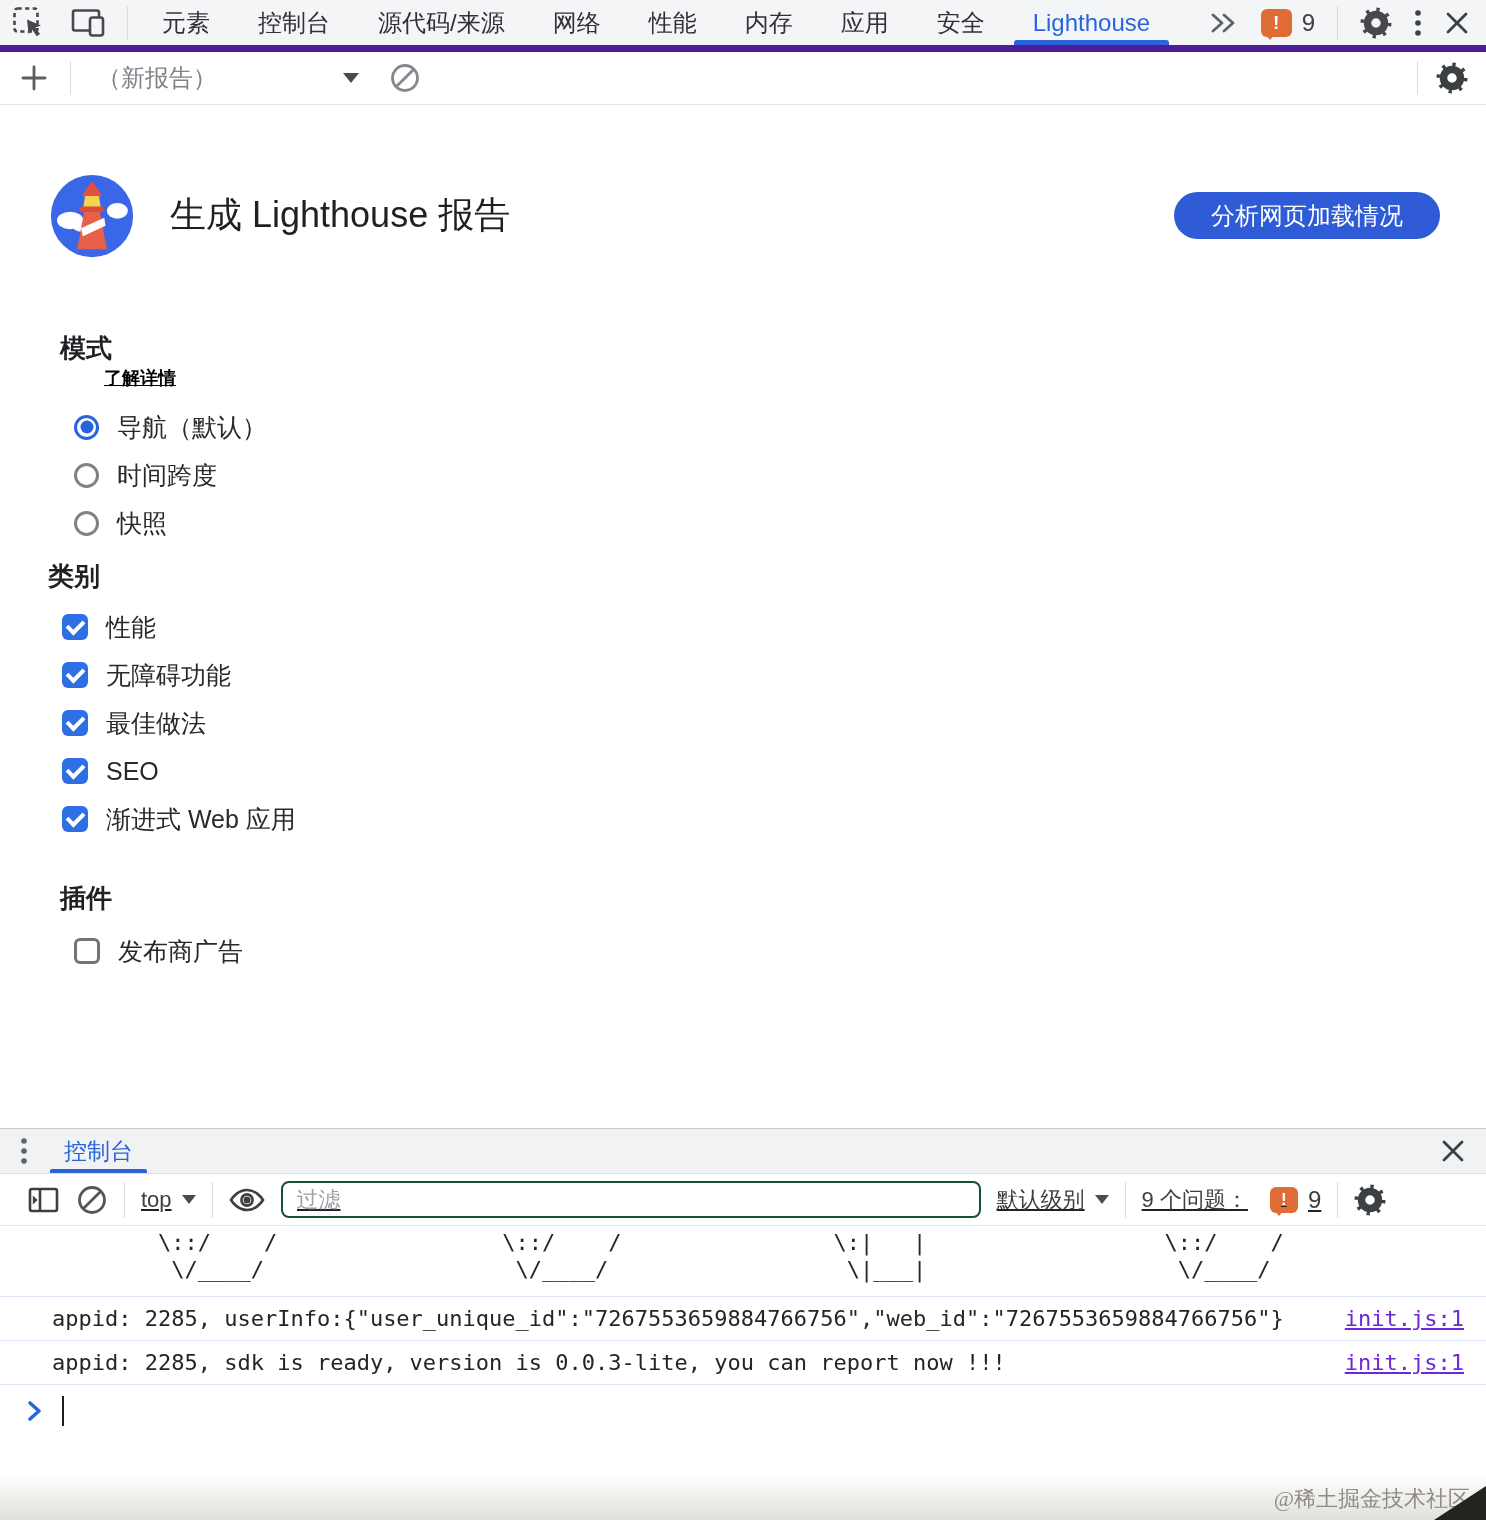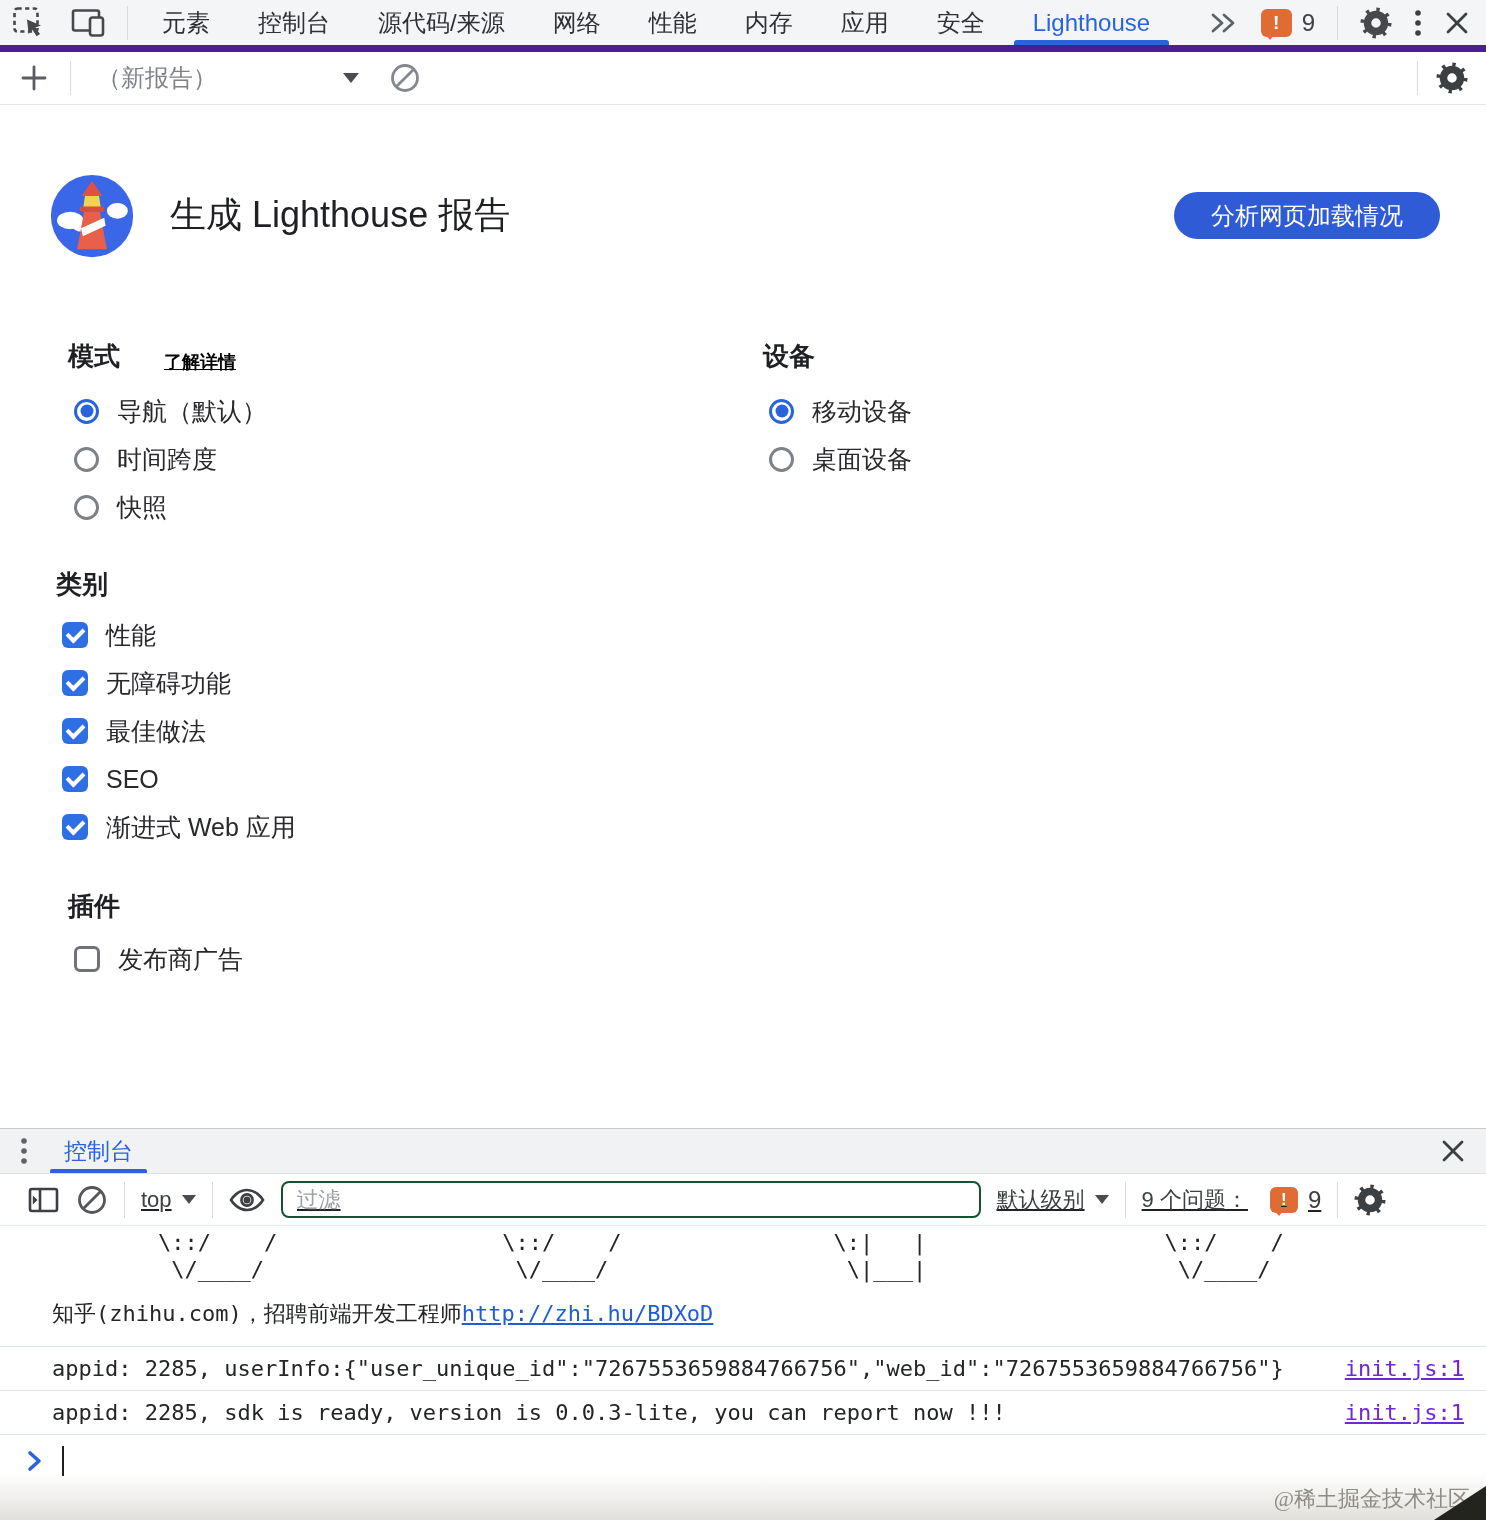--- a/index.html
+++ b/index.html
@@ -62,21 +62,21 @@
   
   .lh-main { position:relative; height:1023px; background:#fff; }
   .lh-header { position:absolute; top:62px; left:50px; right:46px; display:flex; align-items:center; }
   .lh-logo { width:84px; height:84px; flex:0 0 auto; }
   .lh-title { font-size:36px; color:#1f2023; margin-left:36px; font-weight:400; }
   .analyze-btn {
     margin-left:auto; height:47px; padding:0 37px; border:none; border-radius:24px;
     background:#2f5cd6; color:#fff; font-size:24px; font-family:inherit; cursor:pointer;
     display:flex; align-items:center;
   }
-  .section h3 { margin:8px; font-size:26px; font-weight:700; color:#1f2023; display:flex; align-items:flex-end; }
+  .section h3 { margin:0; font-size:26px; font-weight:700; color:#1f2023; display:flex; align-items:flex-start;flex-direction:column; }
   .learn-more { color:#000000; font-weight:700; font-size:18px; text-decoration:underline; margin-left:44px; cursor:pointer; }
   .sec-mode { position:absolute; top:226px; left:60px; }
   .sec-device { position:absolute; top:226px; left:755px; }
   .sec-categories { position:absolute; top:454px; left:48px; }
   .sec-plugins { position:absolute; top:776px; left:60px; }
   .opt-row { display:flex; align-items:center; height:28px; margin-top:20px; font-size:25px; color:#28292c; cursor:pointer; }
   .sec-mode .opt-row:first-of-type, .sec-device .opt-row:first-of-type { margin-top:23px; }
   .sec-categories .opt-row:first-of-type { margin-top:19px; }
   .sec-plugins .opt-row:first-of-type { margin-top:21px; }
   .opt-row .ctrl { margin:0 18px 0 14px; flex:0 0 auto; }
@@ -281,33 +281,20 @@
     <label class="opt-row">
       <span class="ctrl radio"></span>
       <span>时间跨度</span>
     </label>
     <label class="opt-row">
       <span class="ctrl radio"></span>
       <span>快照</span>
     </label>
   </section>
 
-  <section class="section sec-device">
-    <h3>
-        <span>设备</span>
-      </h3>
-    <label class="opt-row">
-      <span class="ctrl radio selected"></span>
-      <span>移动设备</span>
-    </label>
-    <label class="opt-row">
-      <span class="ctrl radio"></span>
-      <span>桌面设备</span>
-    </label>
-  </section>
 
   <section class="section sec-categories">
     <h3>
         <span>类别</span>
       </h3>
     <label class="opt-row">
       <span class="ctrl checkbox checked"></span>
       <span>性能</span>
     </label>
     <label class="opt-row">
@@ -403,24 +390,20 @@
         <circle cx="16" cy="16" r="13" stroke="#3c4043" stroke-width="5" stroke-dasharray="3.2 7"></circle>
         <circle cx="16" cy="16" r="8.5" stroke="#3c4043" stroke-width="7.5"></circle>
       </svg>
     </span>
   </div>
 
   <div class="console-log">
     <div class="msg ascii-msg">
       <div class="ascii-line">        \::/    /                 \::/    /                \:|   |                  \::/    /</div>
       <div class="ascii-line">         \/____/                   \/____/                  \|___|                   \/____/</div>
-      <div class="msg-text-row">
-        <span class="txt">知乎(zhihu.com)，招聘前端开发工程师 </span>
-        <a class="console-link">http://zhi.hu/BDXoD</a>
-      </div>
     </div>
     <div class="msg msg-row">
       <span class="txt">appid: 2285, userInfo:{"user_unique_id":"7267553659884766756","web_id":"7267553659884766756"}</span>
       <a class="src-link">init.js:1</a>
     </div>
     <div class="msg msg-row">
       <span class="txt">appid: 2285, sdk is ready, version is 0.0.3-lite, you can report now !!!</span>
       <a class="src-link">init.js:1</a>
     </div>
     <div class="prompt-row">

